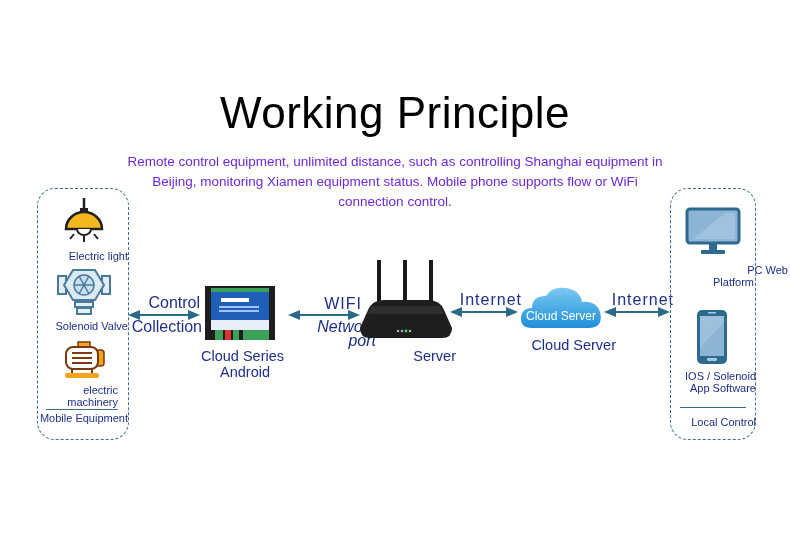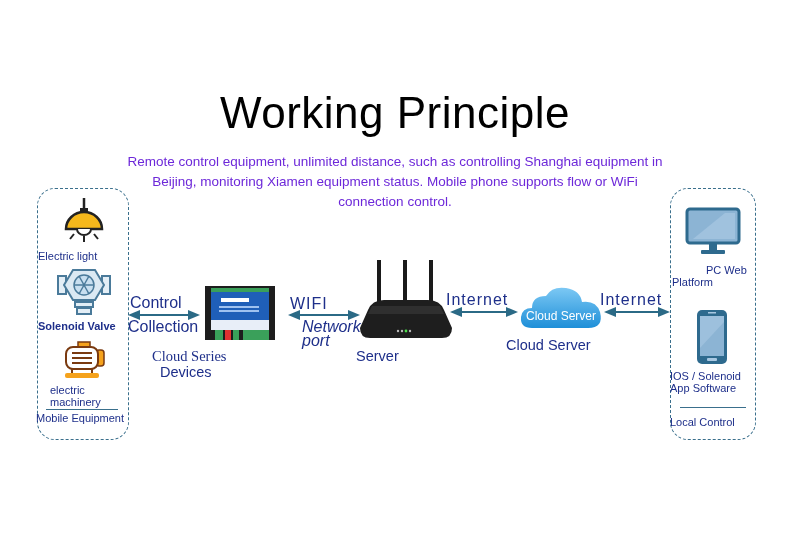--- a/index.html
+++ b/index.html
@@ -1,21 +1,21 @@
 <!DOCTYPE html>
 <html><head>
 <meta charset="utf-8">
 <style>
   html,body{margin:0;padding:0;background:#ffffff;}
   body{width:790px;height:558px;position:relative;overflow:hidden;font-family:"DejaVu Sans",sans-serif;}
   .abs{position:absolute;}
   .title{left:0;width:790px;top:88px;text-align:center;font-size:44px;color:#000000;font-family:"Liberation Sans",sans-serif;letter-spacing:0.5px;}
   .subtitle{left:120px;width:550px;top:152px;text-align:center;font-size:13.5px;line-height:20px;color:#6d28d9;font-family:"Liberation Sans",sans-serif;}
   .box{border:1.5px dashed #3a6f8c;border-radius:18px;}
-  .lbl{color:#1e2f8a;font-family:"Liberation Sans",sans-serif;text-align:left;}
+  .lbl{color:#1e2f8a;font-family:"Liberation Sans",sans-serif;text-align:right;}
   .sm{font-size:11px;line-height:12px;}
   .md{font-size:16px;line-height:14px;}
   .lg{font-size:14.5px;line-height:16px;}
   .hr{height:1px;background:#3a6f8c;}
   .arrow svg{display:block;}
 </style>
 </head>
 <body>
 
 <div class="abs title">Working Principle</div>
@@ -43,21 +43,21 @@
     <rect x="10" y="15" width="36" height="12" fill="#e3eef6" stroke="#4a7a9a" stroke-width="2"></rect>
     <polygon points="17,6 39,6 48,21 39,36 17,36 8,21" fill="#dbe9f3" stroke="#4a7a9a" stroke-width="2"></polygon>
     <circle cx="28" cy="21" r="10" fill="#c8dff0" stroke="#4a7a9a" stroke-width="1.5"></circle>
     <line x1="18" y1="21" x2="38" y2="21" stroke="#4a7a9a" stroke-width="1.5"></line>
     <line x1="23" y1="12" x2="33" y2="30" stroke="#4a7a9a" stroke-width="1.5"></line>
     <line x1="33" y1="12" x2="23" y2="30" stroke="#4a7a9a" stroke-width="1.5"></line>
     <rect x="19" y="38" width="18" height="5" fill="#e3eef6" stroke="#4a7a9a" stroke-width="2"></rect>
     <rect x="21" y="44" width="14" height="6" fill="#e3eef6" stroke="#4a7a9a" stroke-width="2"></rect>
   </svg>
 </div>
-<div class="abs lbl sm" style="left:38px;width:90px;top:320px;font-weight:bold;">Solenoid Valve</div>
+<div class="abs lbl sm" style="left:38px;width:90px;top:320px;">Solenoid Valve</div>
 
 <div class="abs" style="left:62px;top:340px;width:46px;height:40px;">
   <svg width="46" height="40" viewBox="0 0 46 40">
     <rect x="16" y="2" width="12" height="6" fill="#f5a21c" stroke="#7a3a10" stroke-width="1.5"></rect>
     <rect x="34" y="10" width="8" height="16" rx="3" fill="#f5a21c" stroke="#7a3a10" stroke-width="1.5"></rect>
     <rect x="4" y="7" width="32" height="22" rx="7" fill="#fff" stroke="#7a3a10" stroke-width="2"></rect>
     <line x1="10" y1="13" x2="30" y2="13" stroke="#7a3a10" stroke-width="2"></line>
     <line x1="10" y1="18" x2="30" y2="18" stroke="#7a3a10" stroke-width="2"></line>
     <line x1="10" y1="23" x2="30" y2="23" stroke="#7a3a10" stroke-width="2"></line>
     <line x1="10" y1="29" x2="10" y2="33" stroke="#7a3a10" stroke-width="2"></line>
@@ -87,22 +87,22 @@
     <rect x="16" y="14" width="28" height="4" fill="#ffffff"></rect>
     <rect x="14" y="22" width="40" height="2" fill="#9fc2f0"></rect>
     <rect x="14" y="26" width="40" height="2" fill="#9fc2f0"></rect>
     <rect x="6" y="36" width="58" height="10" fill="#e8eef8"></rect>
     <rect x="10" y="46" width="8" height="10" fill="#3aa05a"></rect>
     <rect x="20" y="46" width="6" height="10" fill="#e03030"></rect>
     <rect x="28" y="46" width="6" height="10" fill="#3aa05a"></rect>
     <rect x="38" y="46" width="26" height="10" fill="#3aa05a"></rect>
   </svg>
 </div>
-<div class="abs lbl lg" style="left:152px;width:110px;top:348px;font-family:Liberation Serif, serif;">Cloud Series</div>
-<div class="abs lbl lg" style="left:160px;width:110px;top:364px;">Devices</div>
+<div class="abs lbl lg" style="left:174px;width:110px;top:348px;">Cloud Series</div>
+<div class="abs lbl lg" style="left:160px;width:110px;top:364px;">Android</div>
 
 <div class="abs lbl md" style="left:290px;width:72px;top:297px;letter-spacing:1px;">WIFI</div>
 <div class="abs arrow" style="left:288px;top:309px;">
   <svg width="72" height="12">
       <line x1="8" y1="6" x2="64" y2="6" stroke="#2b6a86" stroke-width="2"></line>
       <polygon points="0,6 12,1 12,11" fill="#2b6a86"></polygon>
       <polygon points="72,6 60,1 60,11" fill="#2b6a86"></polygon>
     </svg>
 </div>
 <div class="abs lbl md" style="left:302px;width:74px;top:320px;font-style:italic;"><span style="display:inline-block;width:60px;">Network port</span></div>

